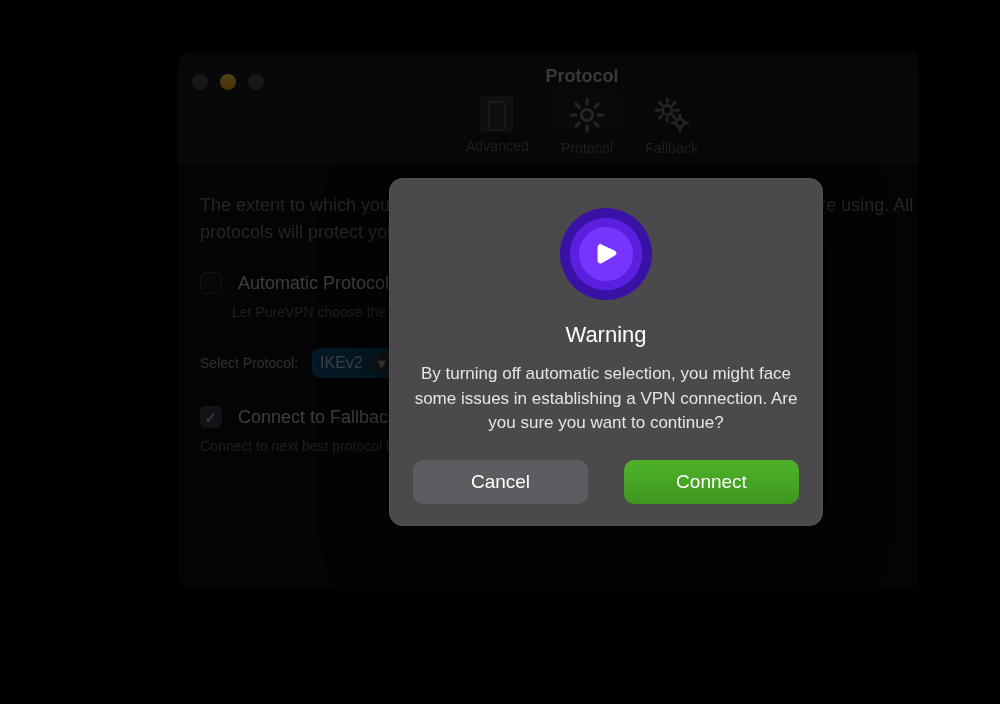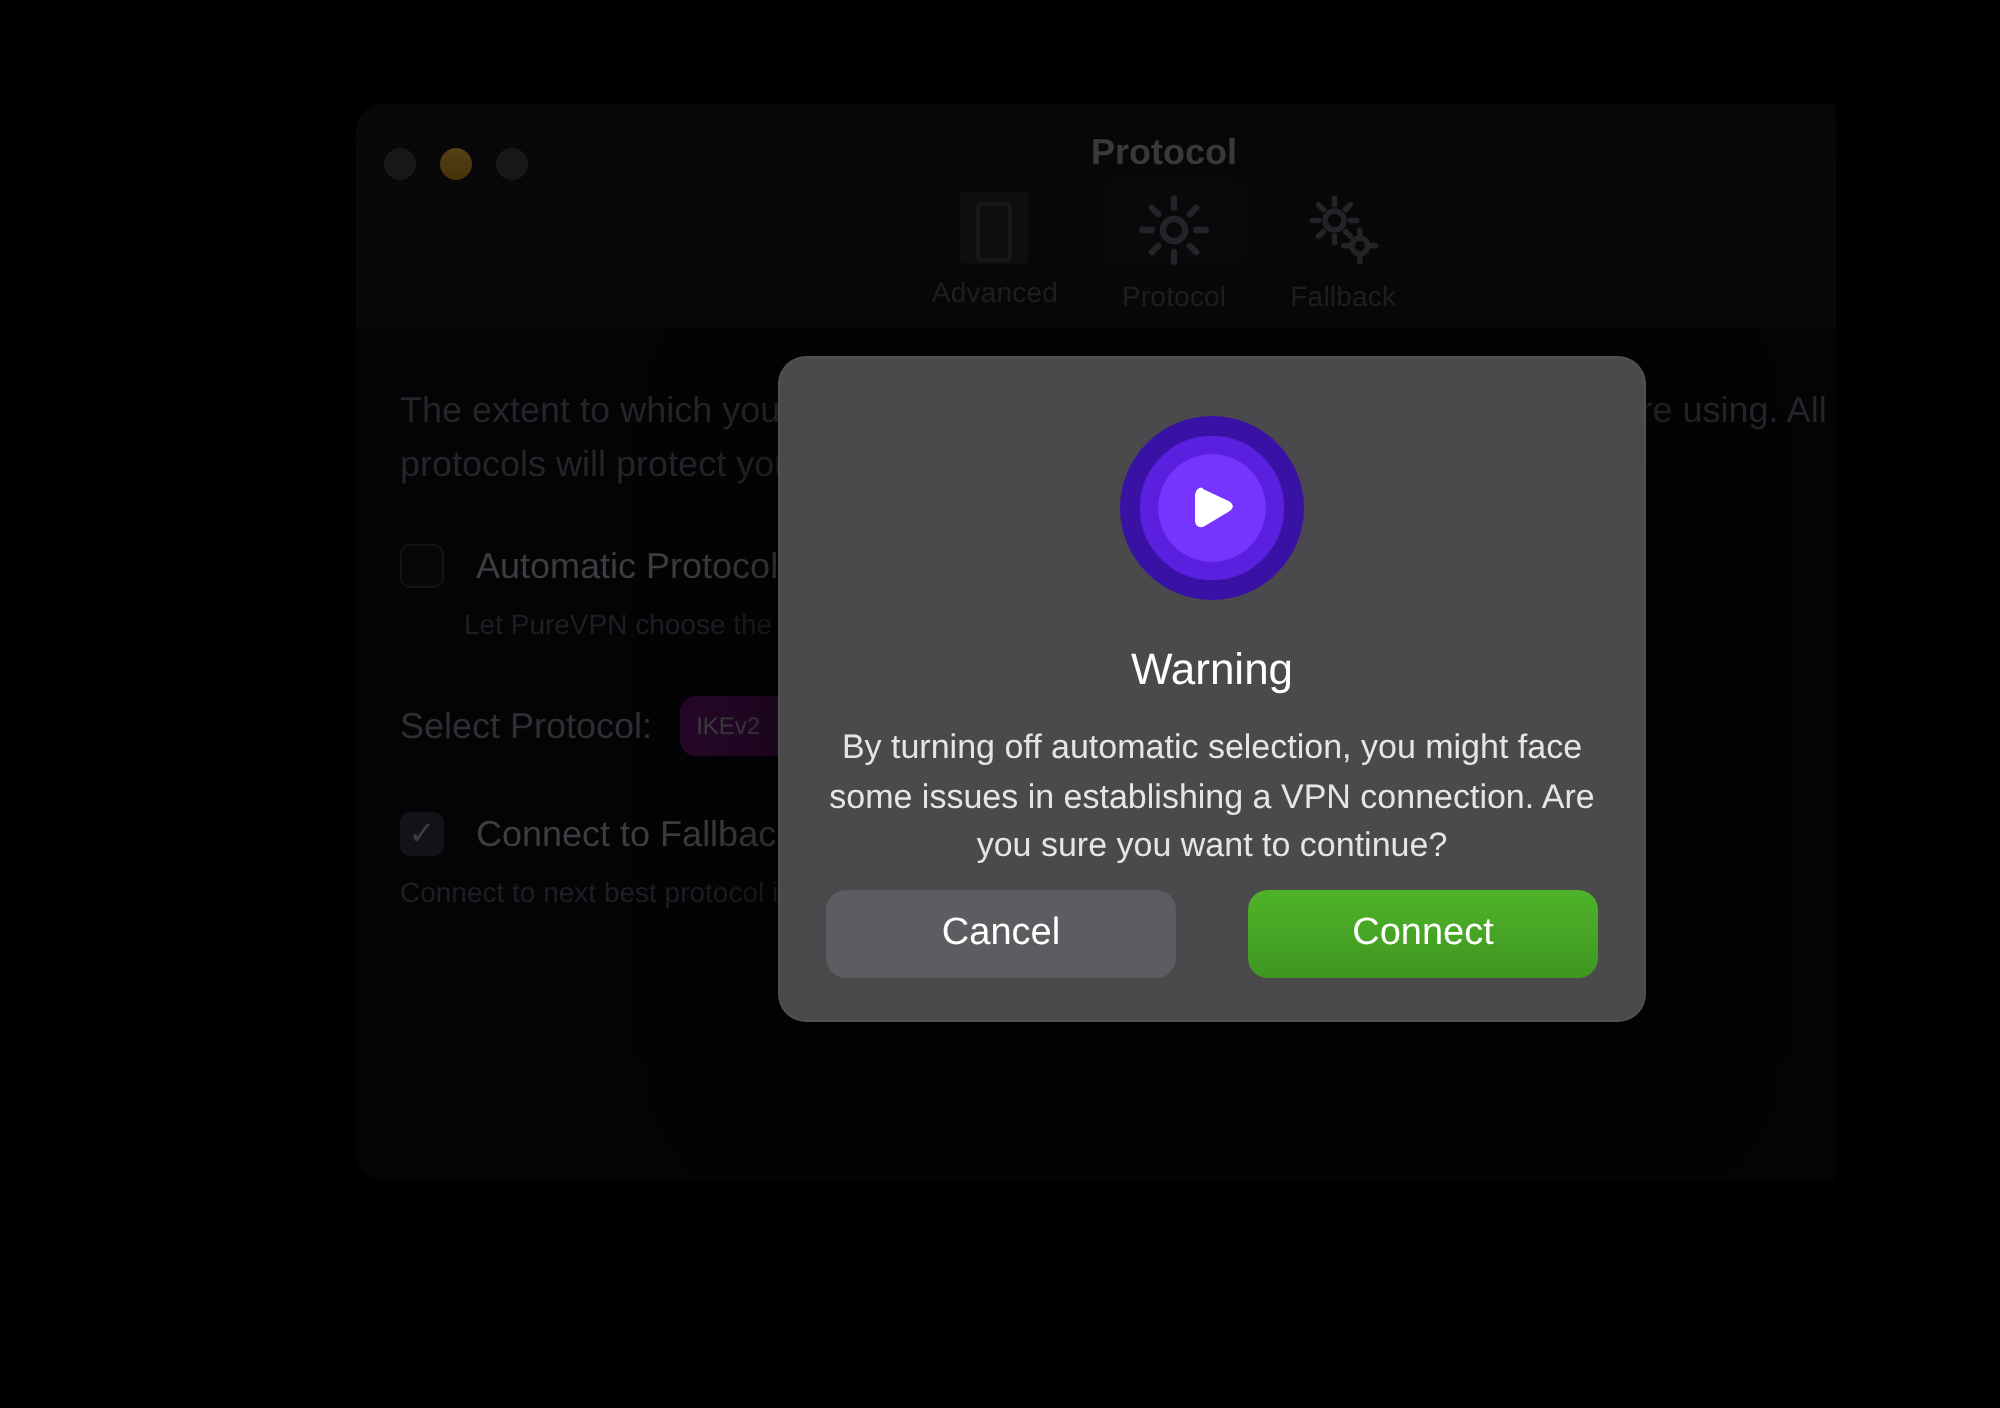--- a/index.html
+++ b/index.html
@@ -58,40 +58,40 @@
 
   .row{display:flex;align-items:center;gap:16px;margin-top:26px}
   .checkbox{width:20px;height:20px;border-radius:5px;background:#16161d;border:1px solid #3a3a46;display:inline-flex;align-items:center;justify-content:center}
   .checkbox.checked{background:#3a3a43}
   .checkbox .tick{display:none}
   .checkbox.checked .tick{display:block;color:#b4b4be}
   .row-label{color:#b1b2bb;font-size:18px}
   .subtle{margin-top:10px;color:#595a67;font-size:14px;margin-left:32px}
 
   .select-row{display:flex;align-items:center;gap:14px;margin-top:28px}
-  .select-label{color:#8a8b96;font-size:18px}
-  .select{display:inline-flex;align-items:center;gap:10px;background:#701a75;border-radius:8px;padding:6px 8px;color:#b8b9c2;font-size:12px}
+  .select-label{color:#8a8b96;font-size:14px}
+  .select{display:inline-flex;align-items:center;gap:10px;background:#0c4a6e;border-radius:8px;padding:6px 8px;color:#b8b9c2;font-size:16px}
   .select .caret{width:18px;height:18px;border-radius:4px;background:#3e3e46;display:inline-flex;align-items:center;justify-content:center}
 
   .fb-row{margin-top:28px}
   .fb-label{color:#b1b2bb;font-size:18px}
   .fb-sub{margin-top:10px;color:#595a67;font-size:14px;margin-left:0px}
 
   
   .dim{position:absolute;inset:0;background:rgba(0,0,0,.66)}
 
   
   .dialog{position:absolute;left:307px;top:178px;width:386px;background:#4a4a4d;border-radius:14px;padding:26px 24px 22px 24px;box-shadow:0 24px 60px rgba(0,0,0,.6),0 0 0 1px rgba(255,255,255,.04) inset}
   .dialog .logo-wrap{display:flex;justify-content:center;margin-top:4px}
   .logo{width:92px;height:92px;border-radius:50%;background:radial-gradient(closest-side,#7734ff 58%,#5b1fe0 59% 78%,#3a11a5 79% 100%);display:flex;align-items:center;justify-content:center}
   .logo .arrow{width:34px;height:34px}
 
   .dlg-title{text-align:center;color:#fff;font-weight:400;font-size:22px;margin-top:22px}
   .dlg-body{color:#e5e5e5;text-align:center;margin-top:14px;font-size:17px;line-height:1.45}
-  .dlg-buttons{display:flex;gap:36px;margin-top:9px}
+  .dlg-buttons{display:flex;gap:36px;margin-top:24px}
   .btn{flex:1;border:none;border-radius:10px;height:44px;font-size:19px;color:#fff;cursor:pointer}
   .btn.cancel{background:#5d5d61}
   .btn.proceed{background:linear-gradient(#4fb329,#3f9621)}
 
   
   .gear{fill:#6a6b75}
 </style>
 </head>
 <body>
 <div class="page">

